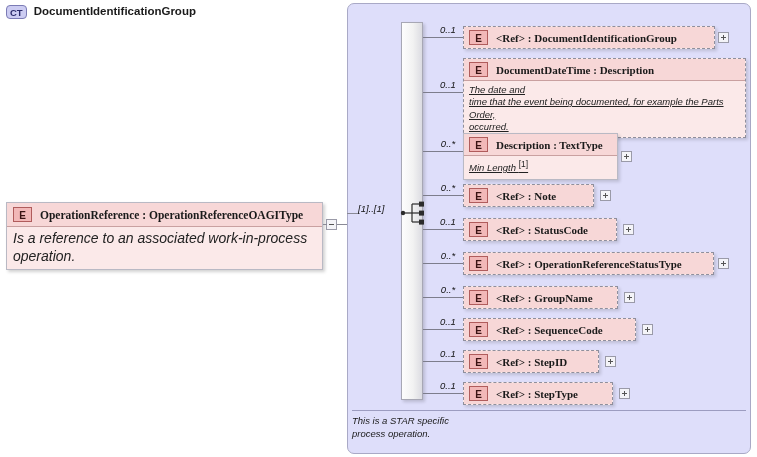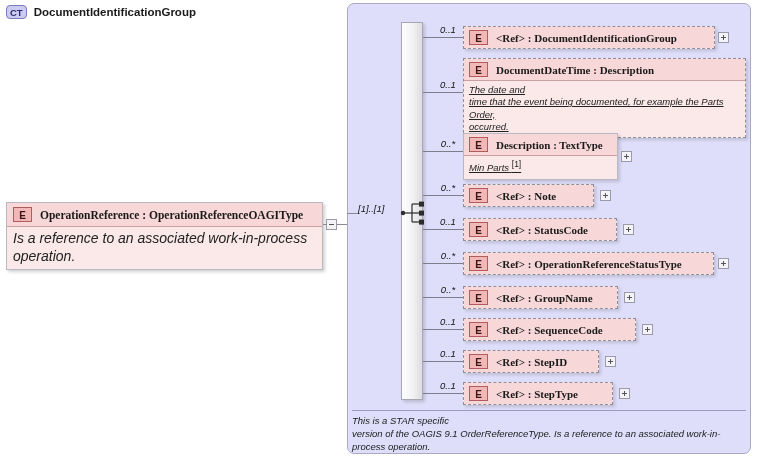--- a/index.html
+++ b/index.html
@@ -100,21 +100,21 @@
     background: #dedefa;
     border: 1px solid #a9a9c6;
     border-radius: 7px;
     box-sizing: border-box;
   }
   #ct-header {
     position: absolute;
     left: 6px;
     top: 5px;
     display: flex;
-    align-items: center;
+    align-items: flex-start;
   }
   .ct-badge {
     display: inline-block;
     padding: 0 3px;
     height: 14px;
     line-height: 13px;
     font-size: 9.5px;
     font-weight: bold;
     color: #2a2a6a;
     background: #ccccf2;
@@ -305,21 +305,21 @@
 </div>
 
 <div class="occurs" style="left:434px; top:138px;">0..*</div>
 <div class="hline" style="left:423px; top:151px; width:40px;"></div>
 <div class="row elem-box solid" style="top:133px; width:155px;">
   <div class="title-row">
     <span class="e-badge">E</span>
     <span class="elem-label">Description  :  TextType</span>
   </div>
   <div class="detail-row">
-    <span>Min Parts</span>
+    <span>Min Length</span>
     <span class="minlen-val">[1]</span>
   </div>
 </div>
 <div class="plus-toggle" style="left:621px; top:151px;"></div>
 
 <div class="occurs" style="left:434px; top:182px;">0..*</div>
 <div class="hline" style="left:423px; top:195px; width:40px;"></div>
 <div class="row elem-box" style="top:184px; width:131px;">
   <div class="title-row">
     <span class="e-badge">E</span>
@@ -383,15 +383,14 @@
 <div class="row elem-box" style="top:382px; width:150px;">
   <div class="title-row">
     <span class="e-badge">E</span>
     <span class="elem-label">&lt;Ref&gt;        : StepType</span>
   </div>
 </div>
 <div class="plus-toggle" style="left:619px; top:388px;"></div>
 
 <div id="ct-doc">
   <div>This is a STAR specific</div>
-  <div>version of the OAGIS 9.1 OrderReferenceType.  Is a reference to an associated work-in-</div>
   <div>process operation.</div>
 </div>
 
 </body></html>

